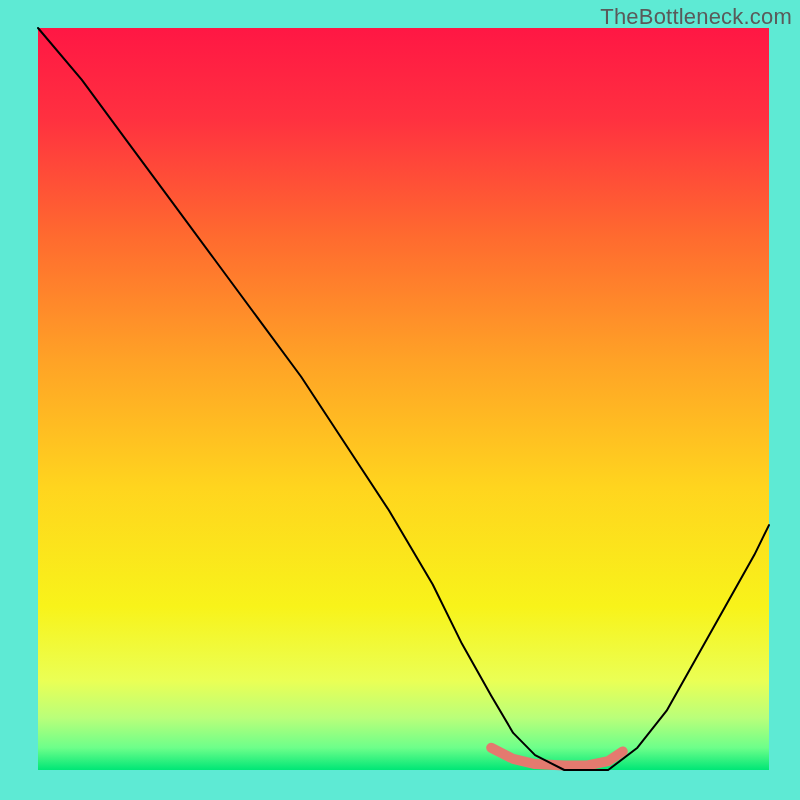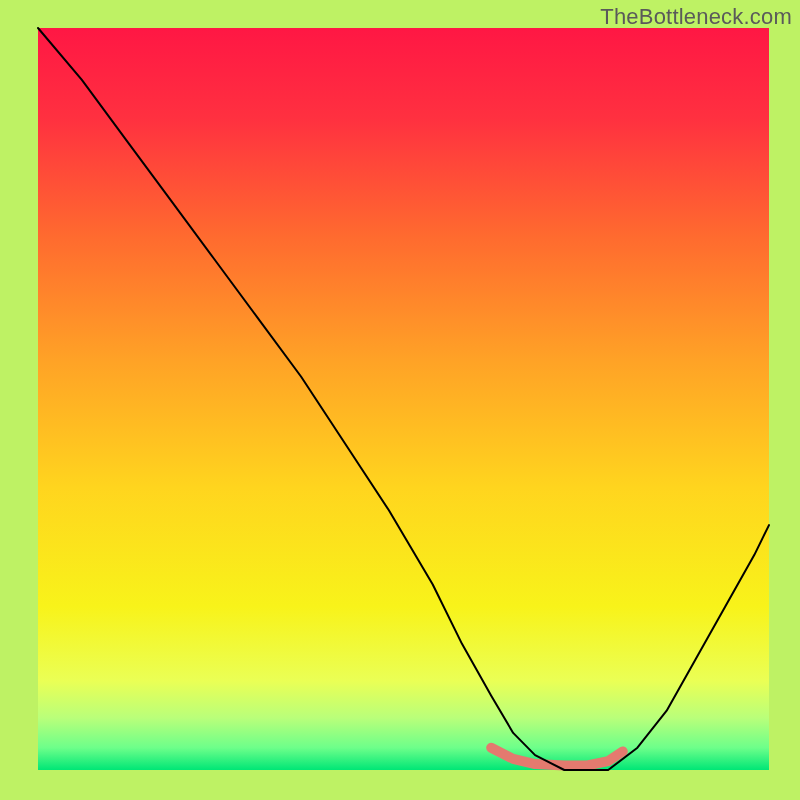--- a/index.html
+++ b/index.html
@@ -8,21 +8,21 @@
     width: 800px;
     height: 800px;
     background: #000;
     overflow: hidden;
     font-family: Arial, Helvetica, sans-serif;
   }
   .frame {
     position: relative;
     width: 800px;
     height: 800px;
-    background: #bef264;
+    background: #5eead4;
   }
   .watermark {
     position: absolute;
     top: 4px;
     right: 8px;
     color: #5a5a5a;
     font-size: 22px;
     font-weight: 400;
     letter-spacing: 0.2px;
     z-index: 10;

